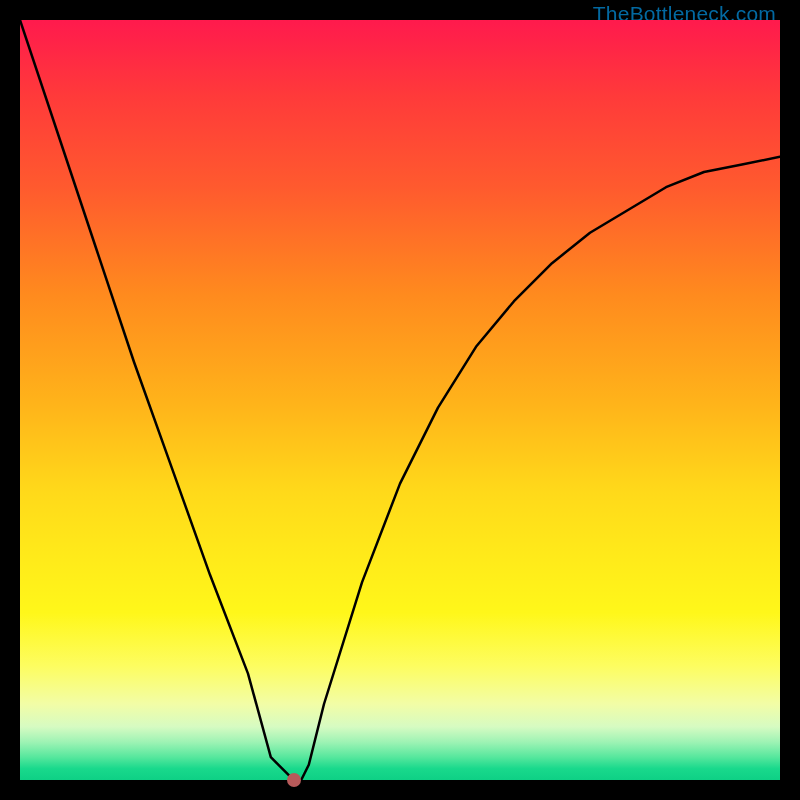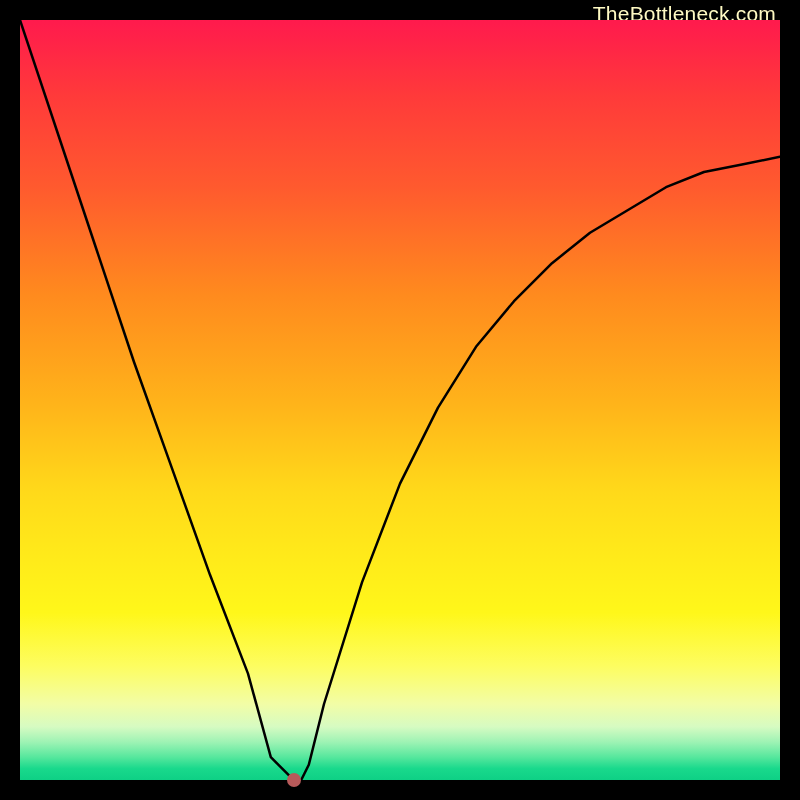--- a/index.html
+++ b/index.html
@@ -40,21 +40,21 @@
       #9ef3b4 95%,
       #56e79d 97%,
       #19d98c 98.5%,
       #0ed085 100%
     );
   }
   .watermark {
     position: absolute;
     top: 2px;
     right: 24px;
-    color: #fef9c3;
+    color: #0369a1;
     font-size: 21px;
     font-weight: 500;
     letter-spacing: 0.2px;
     user-select: none;
   }
   svg.curve {
     position: absolute;
     left: 0;
     top: 0;
     width: 760px;

